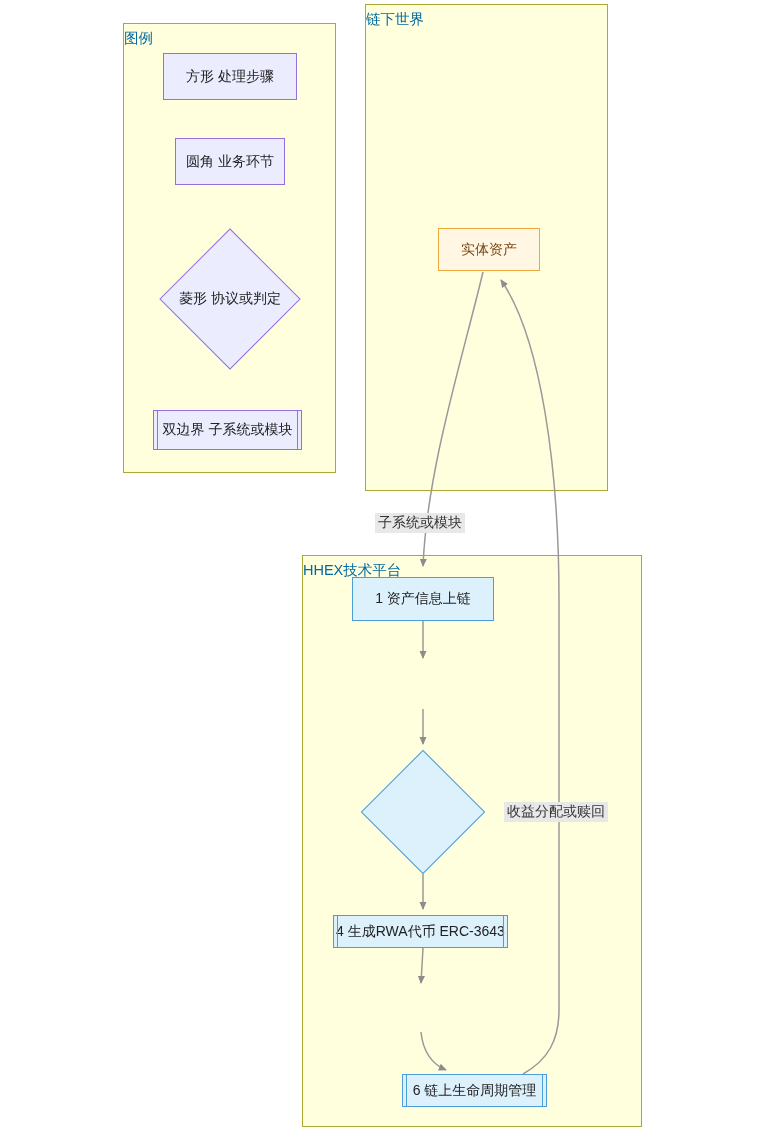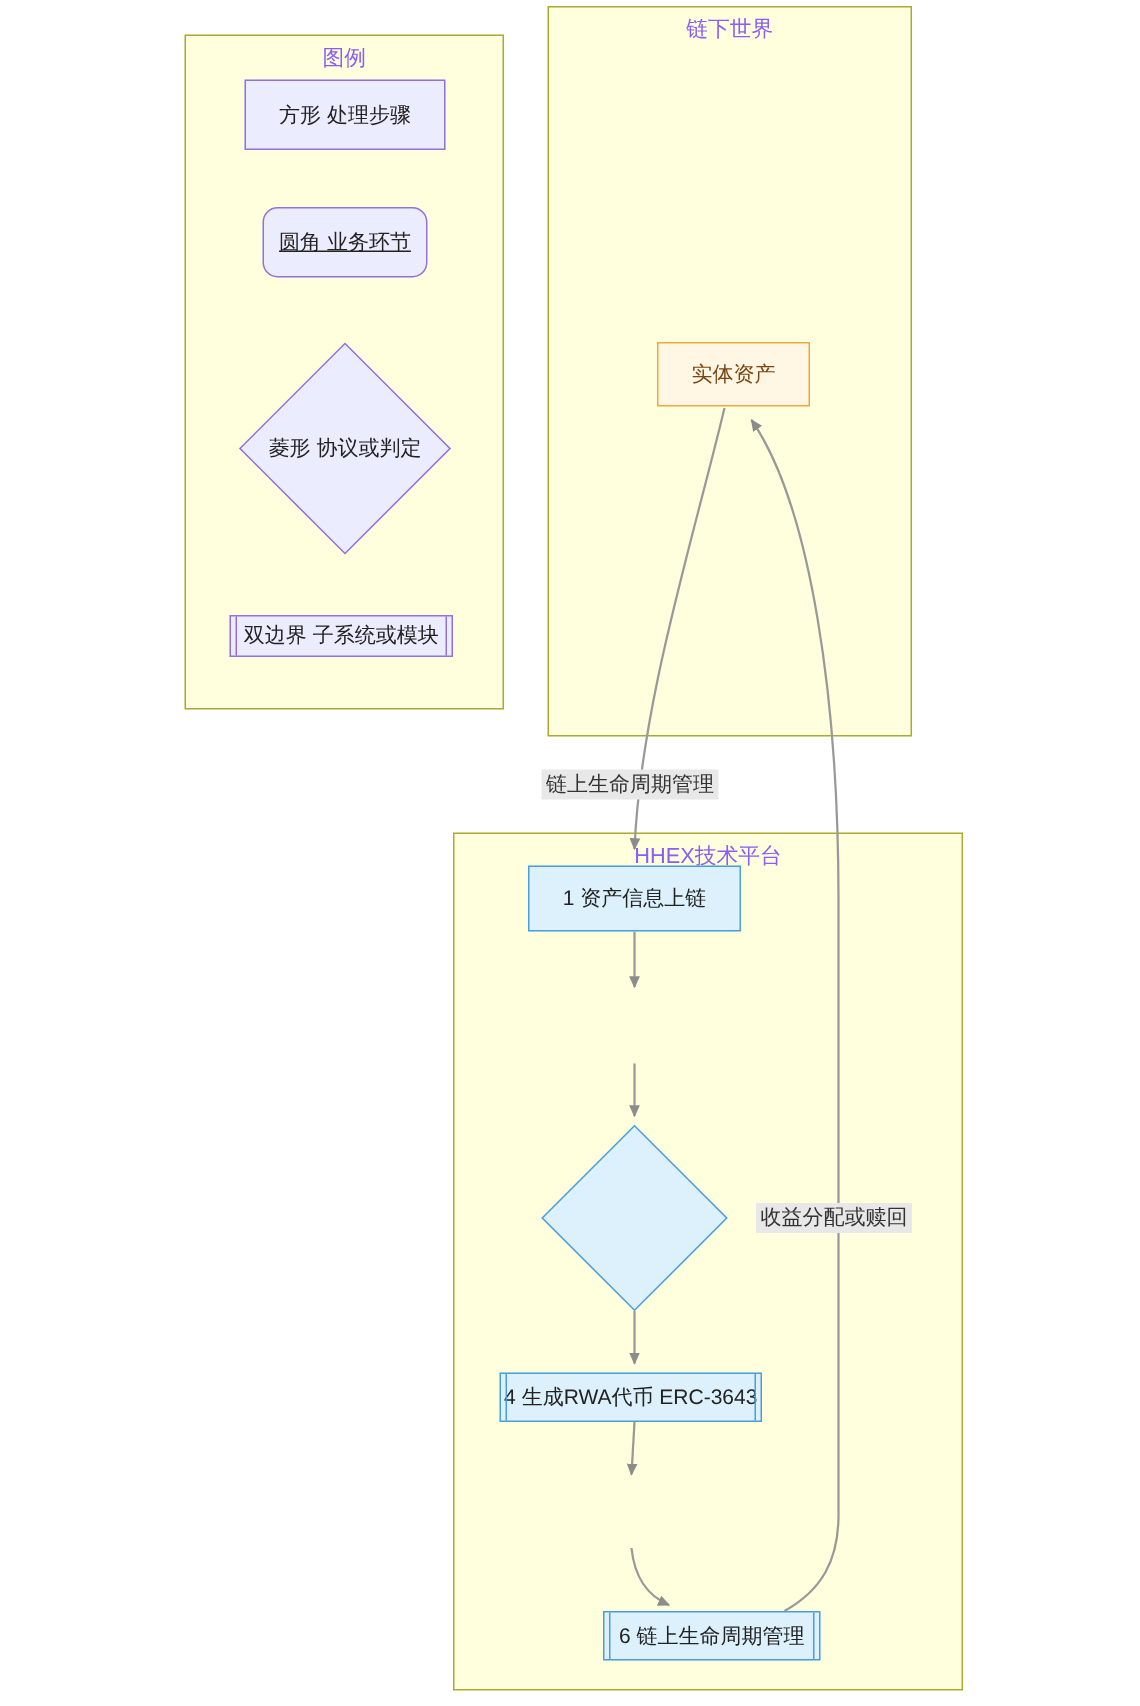--- a/index.html
+++ b/index.html
@@ -1,33 +1,33 @@
 <!DOCTYPE html>
 <html style="--container-fill: #ffffde; --container-border: #aaaa33; --purple-fill: #ECECFF; --purple-border: #9370DB; --blue-fill: #DCF1FC; --blue-border: #4A9EDA; --orange-fill: #FFF6E4; --orange-border: #EEA83E; --orange-text: #7A4510; --edge: #999999; --label-bg: #e8e8e8;"><head>
 <meta charset="utf-8">
 <style>
   html,body{margin:0;padding:0;background:#ffffff;}
   body{width:760px;height:1137px;font-family:"Liberation Sans","DejaVu Sans",sans-serif;color:#333;}
   .canvas{position:relative;width:760px;height:1137px;overflow:hidden;background:#fff;}
 
   
   .subgraph{position:absolute;background:var(--container-fill);border:1px solid var(--container-border);box-sizing:border-box;z-index:0;}
-  .sg-title{position:absolute;top:5px;left:0;right:0;text-align:center;font-size:14.5px;color:#8b5cf6;}
+  .sg-title{position:absolute;top:5px;left:0;right:0;text-align:left;font-size:14.5px;color:#0369a1;}
 
   
   svg.edges{position:absolute;left:0;top:0;z-index:1;pointer-events:none;}
   .edge{fill:none;stroke:var(--edge);stroke-width:1.5;}
 
   
   .node{position:absolute;display:flex;align-items:center;justify-content:center;
         font-size:14px;color:#222;text-align:center;box-sizing:border-box;z-index:2;white-space:nowrap;}
   .purple{background:var(--purple-fill);border:1px solid var(--purple-border);}
   .blue{background:var(--blue-fill);border:1.5px solid var(--blue-border);}
   .orange{background:var(--orange-fill);border:1.5px solid var(--orange-border);color:var(--orange-text);}
-  .rounded{border-radius:10px;text-decoration:underline;}
+  .rounded{border-radius:0;}
   .subroutine{position:absolute;}
   .subroutine::before,.subroutine::after{content:"";position:absolute;top:0;bottom:0;width:0;}
   .subroutine::before{left:3px;}
   .subroutine::after{right:3px;}
   .purple.subroutine::before,.purple.subroutine::after{border-left:1px solid var(--purple-border);}
   .blue.subroutine::before,.blue.subroutine::after{border-left:1.5px solid var(--blue-border);}
 
   
   .diamond-shape{position:absolute;transform:rotate(45deg);z-index:2;box-sizing:border-box;}
   .diamond-label{position:absolute;display:flex;align-items:center;justify-content:center;
@@ -36,21 +36,21 @@
   
   .edge-label{position:absolute;transform:translate(-50%,-50%);background:var(--label-bg);
               color:#333;font-size:14px;padding:1px 3px;z-index:3;white-space:nowrap;}
 
   
   #legend-box{left:123px;top:23px;width:213px;height:450px;}
   #legend-rect{left:163px;top:53px;width:134px;height:47px;}
   #legend-rounded{left:175px;top:138px;width:110px;height:47px;}
   #legend-diamond{left:180px;top:249px;width:100px;height:100px;}
   #legend-diamond-label{left:150px;top:284px;width:160px;height:30px;}
-  #legend-subroutine{left:153px;top:410px;width:149px;height:28px;}
+  #legend-subroutine{left:153px;top:410px;width:149px;height:40px;}
 
   #offchain-box{left:365px;top:4px;width:243px;height:487px;}
   #asset-node{left:438px;top:228px;width:102px;height:43px;}
 
   #platform-box{left:302px;top:555px;width:340px;height:572px;padding-left:48px;}
   #node-1{left:352px;top:577px;width:142px;height:44px;}
   #node-2{left:329px;top:664px;width:188px;height:45px;}
   #node-3{left:379px;top:768px;width:88px;height:88px;}
   #node-3-label{left:343px;top:797px;width:160px;height:30px;}
   #node-4{left:333px;top:915px;width:175px;height:33px;}
@@ -112,16 +112,16 @@
     <span>1 资产信息上链</span>
   </div>
   <div class="diamond-shape blue" id="node-3"></div>
   <div class="node blue subroutine" id="node-4">
     <span>4 生成RWA代币 ERC-3643</span>
   </div>
   <div class="node blue subroutine" id="node-6">
     <span>6 链上生命周期管理</span>
   </div>
 
-  <div class="edge-label" id="edge-label-appraise">链上生命周期管理</div>
+  <div class="edge-label" id="edge-label-appraise">子系统或模块</div>
   <div class="edge-label" id="edge-label-return">收益分配或赎回</div>
 
 </div>
 
 </body></html>

